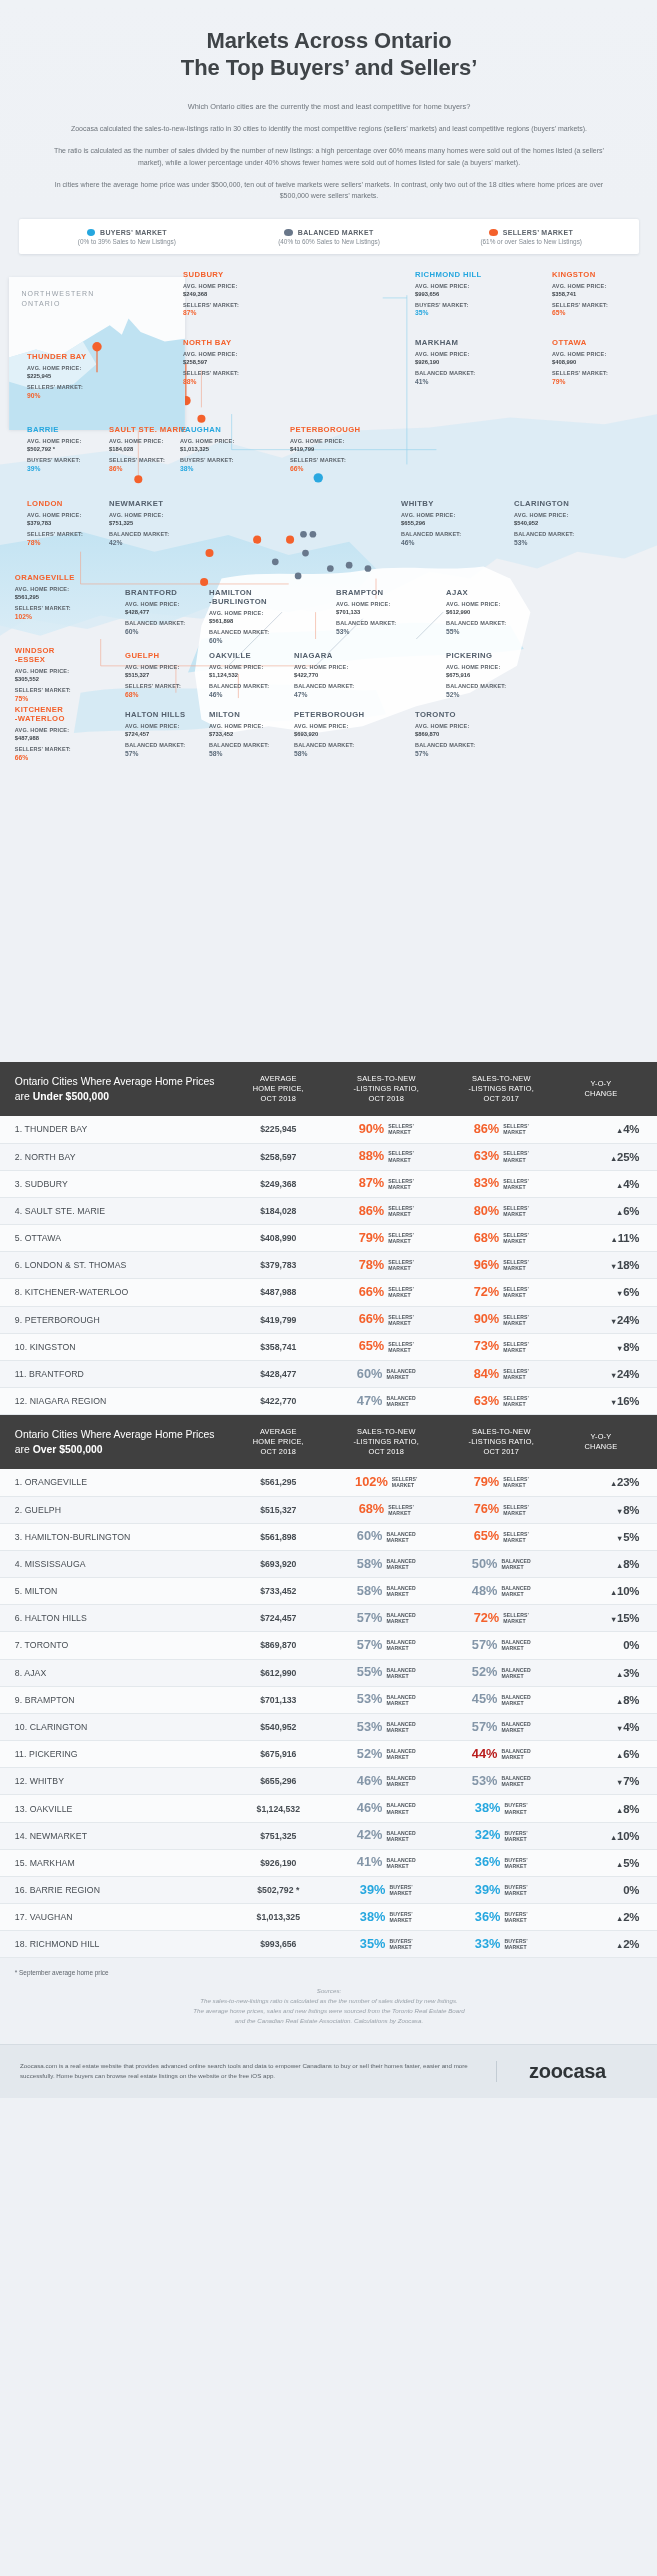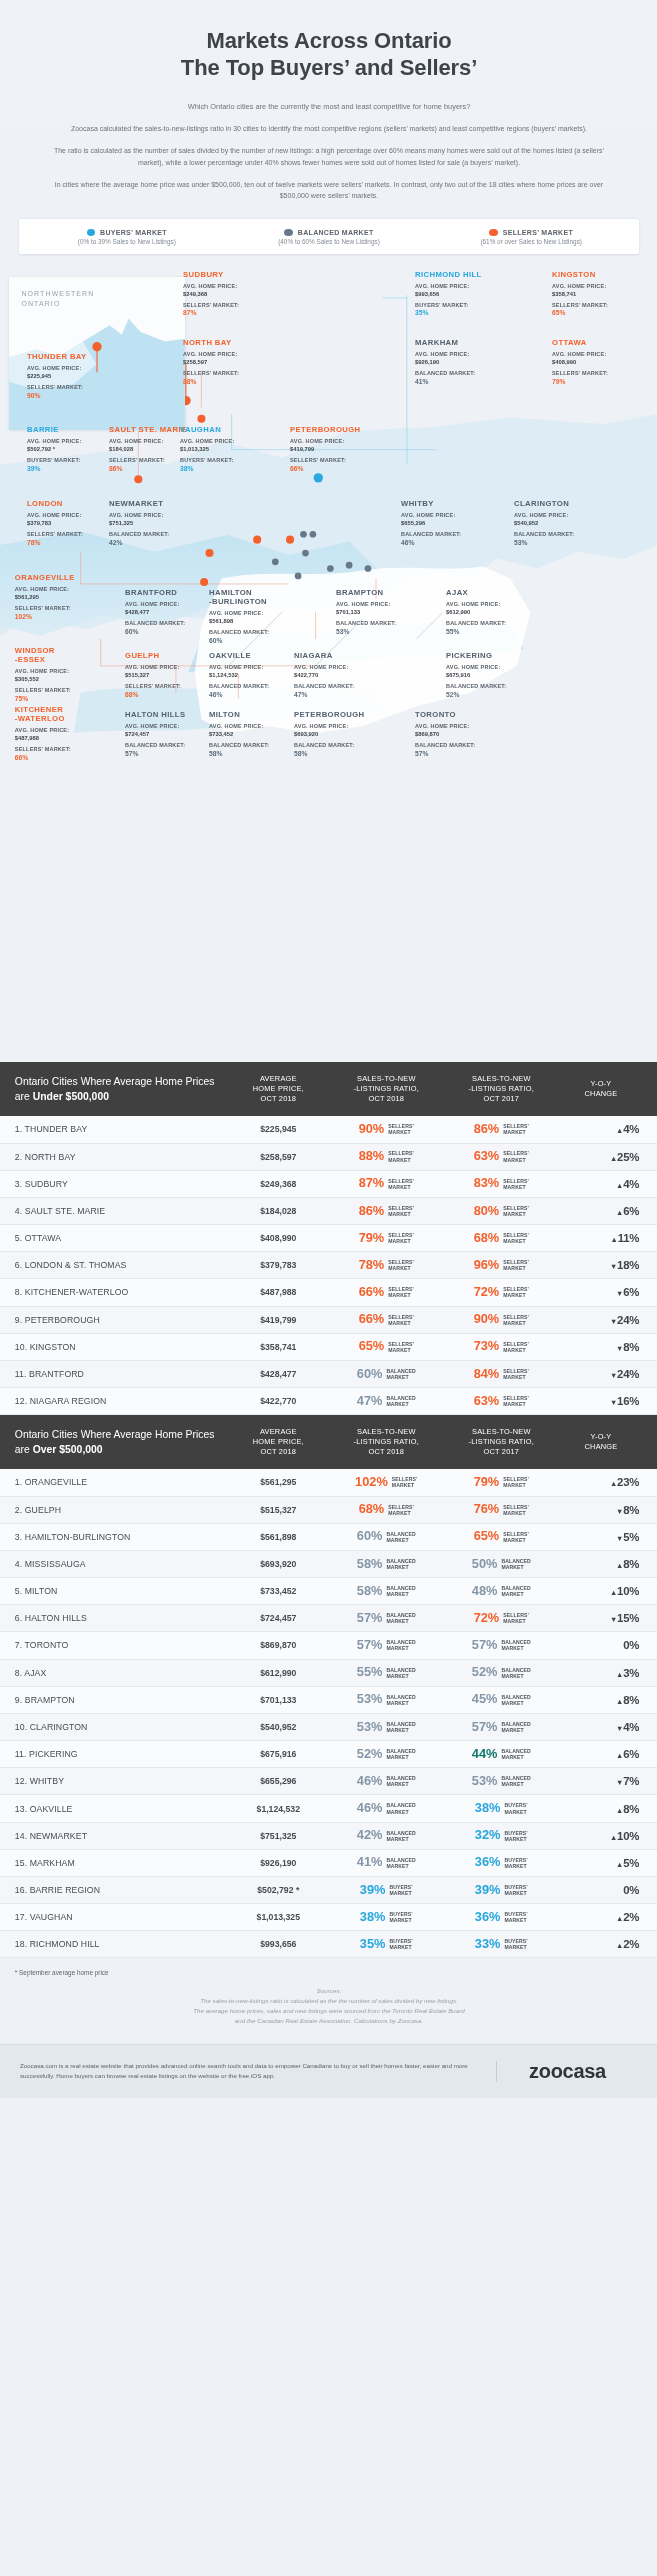--- a/index.html
+++ b/index.html
@@ -914,21 +914,21 @@
         </div>
         <div class="trow">
           <div class="td-city">11. PICKERING</div>
           <div class="td-price">$675,916</div>
           <div class="td-ratio">
             <span class="big" style="color:#8496a8">52%</span>
             <span class="tag">BALANCED
 MARKET</span>
           </div>
           <div class="td-ratio">
-            <span class="big" style="color:#0f766e">44%</span>
+            <span class="big" style="color:#b91c1c">44%</span>
             <span class="tag">BALANCED
 MARKET</span>
           </div>
           <div class="td-yoy"><span class="arw">▲</span><span>6%</span></div>
         </div>
         <div class="trow">
           <div class="td-city">12. WHITBY</div>
           <div class="td-price">$655,296</div>
           <div class="td-ratio">
             <span class="big" style="color:#8496a8">46%</span>

